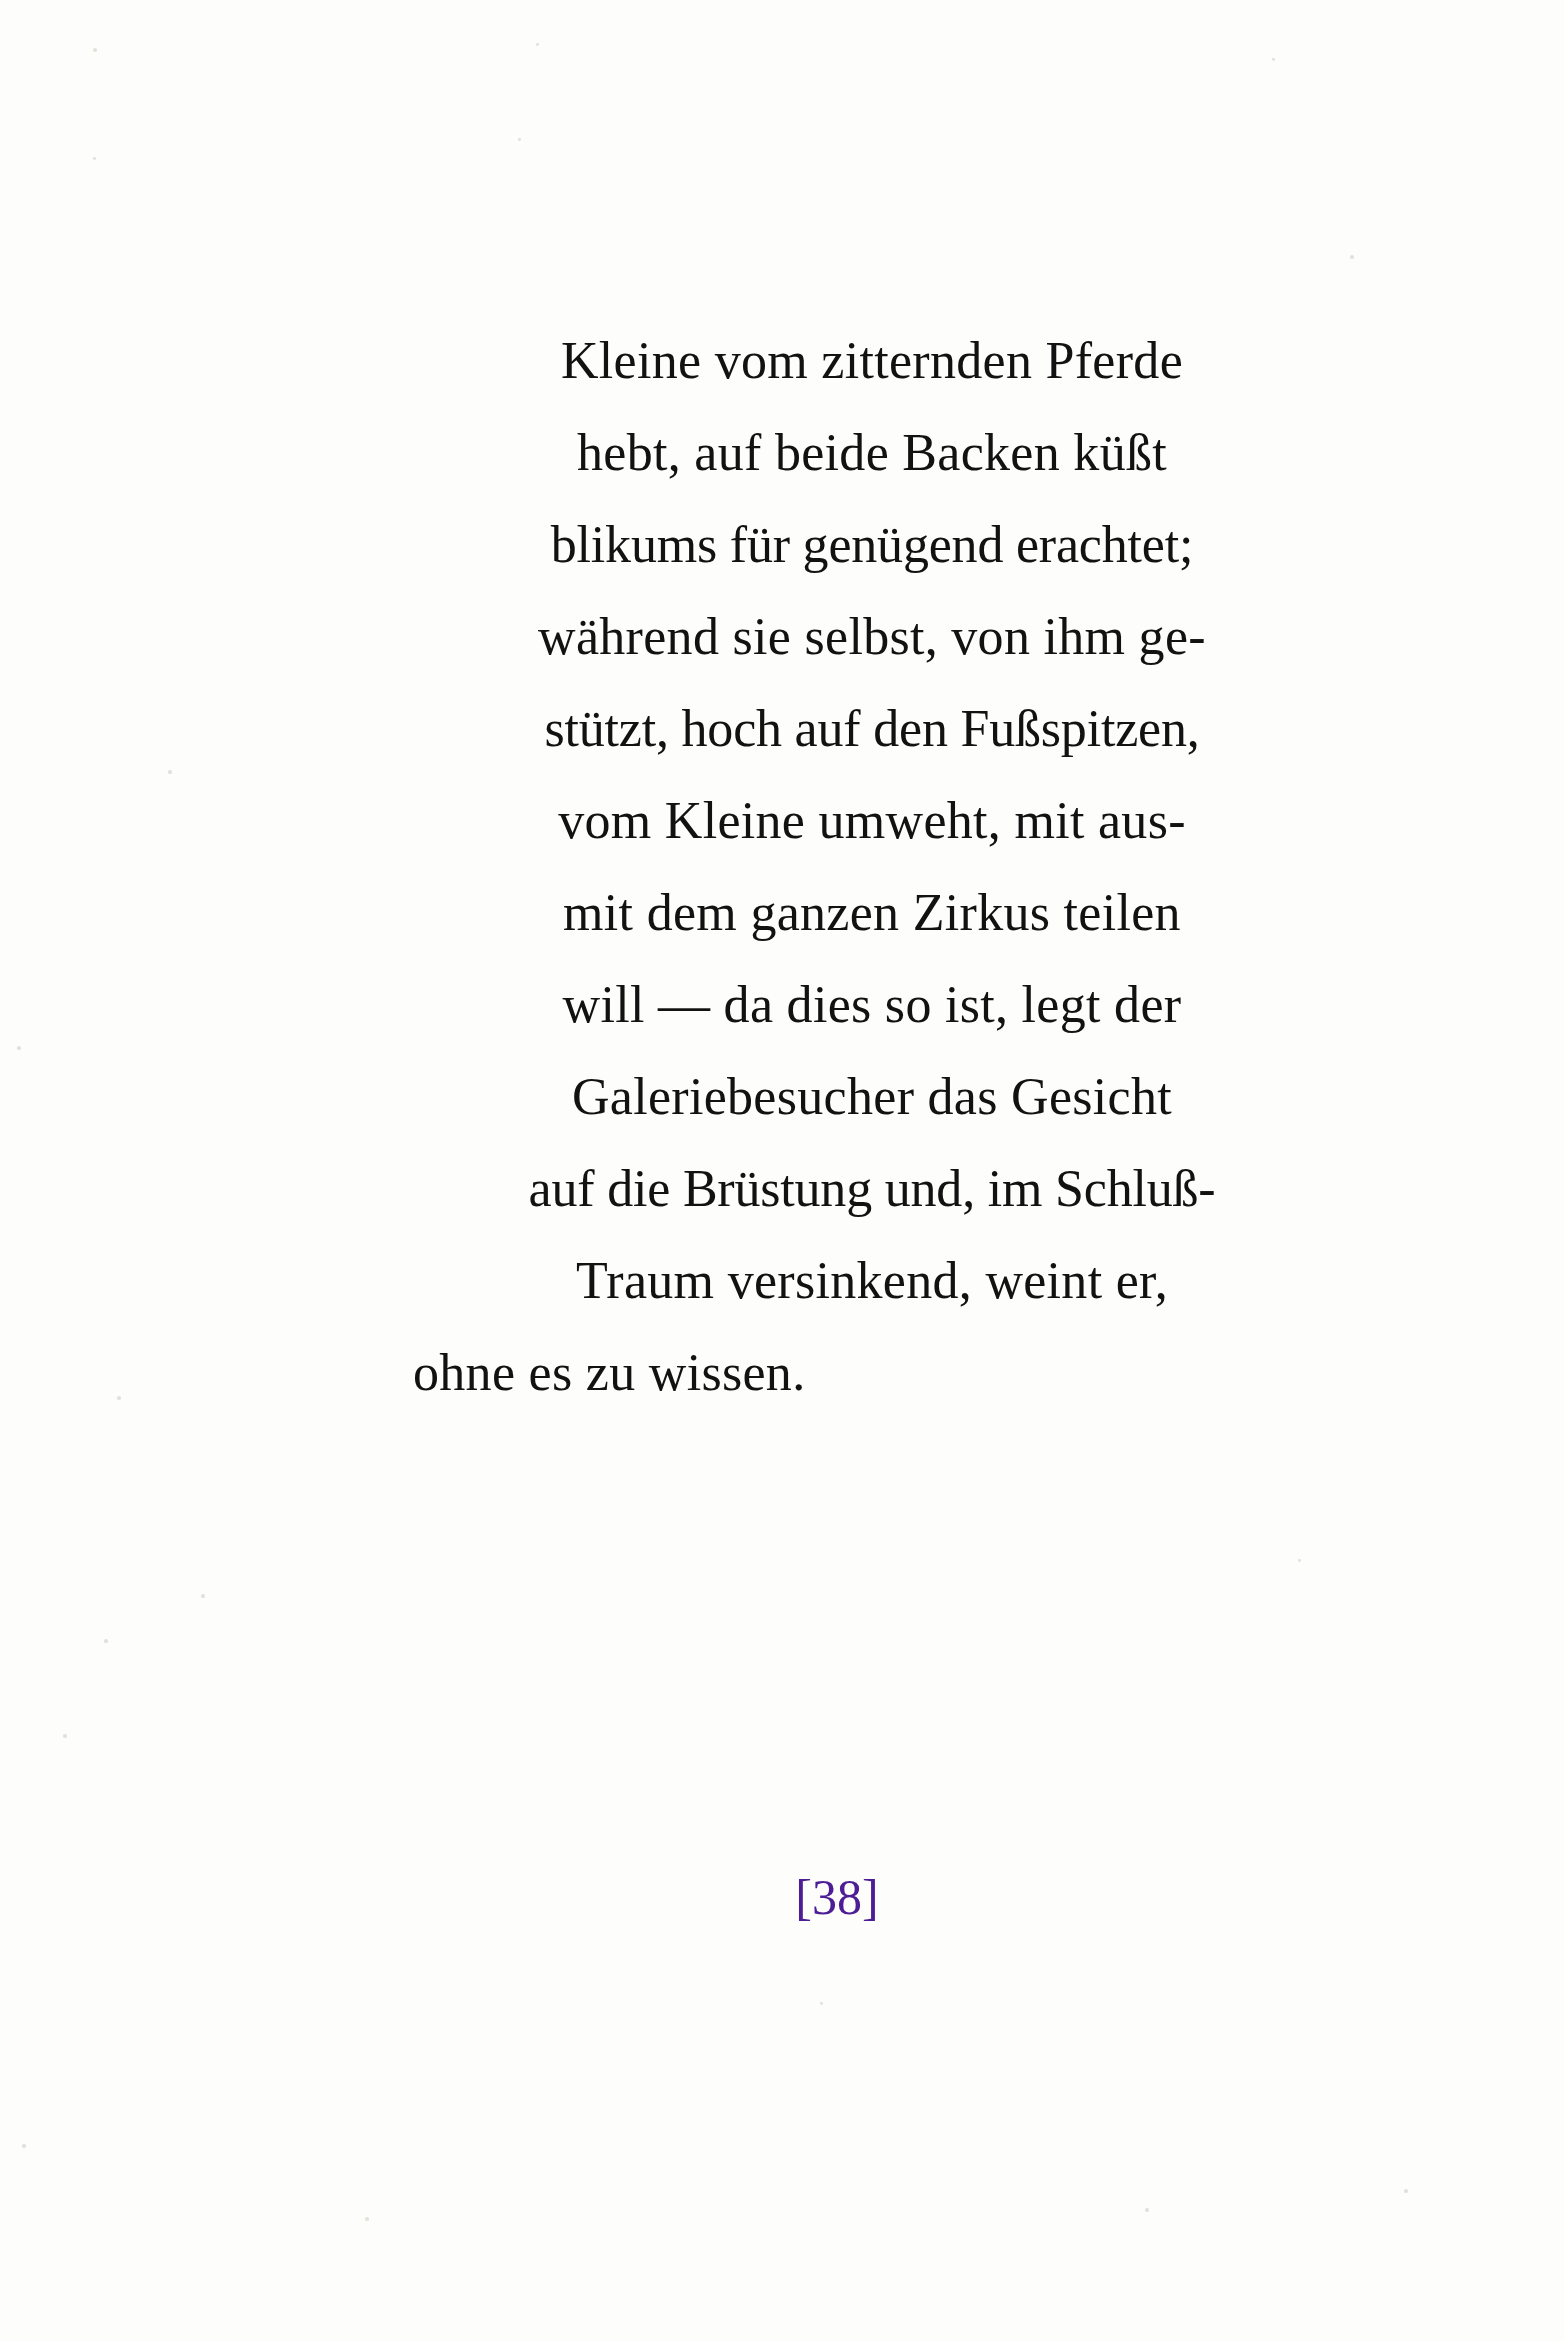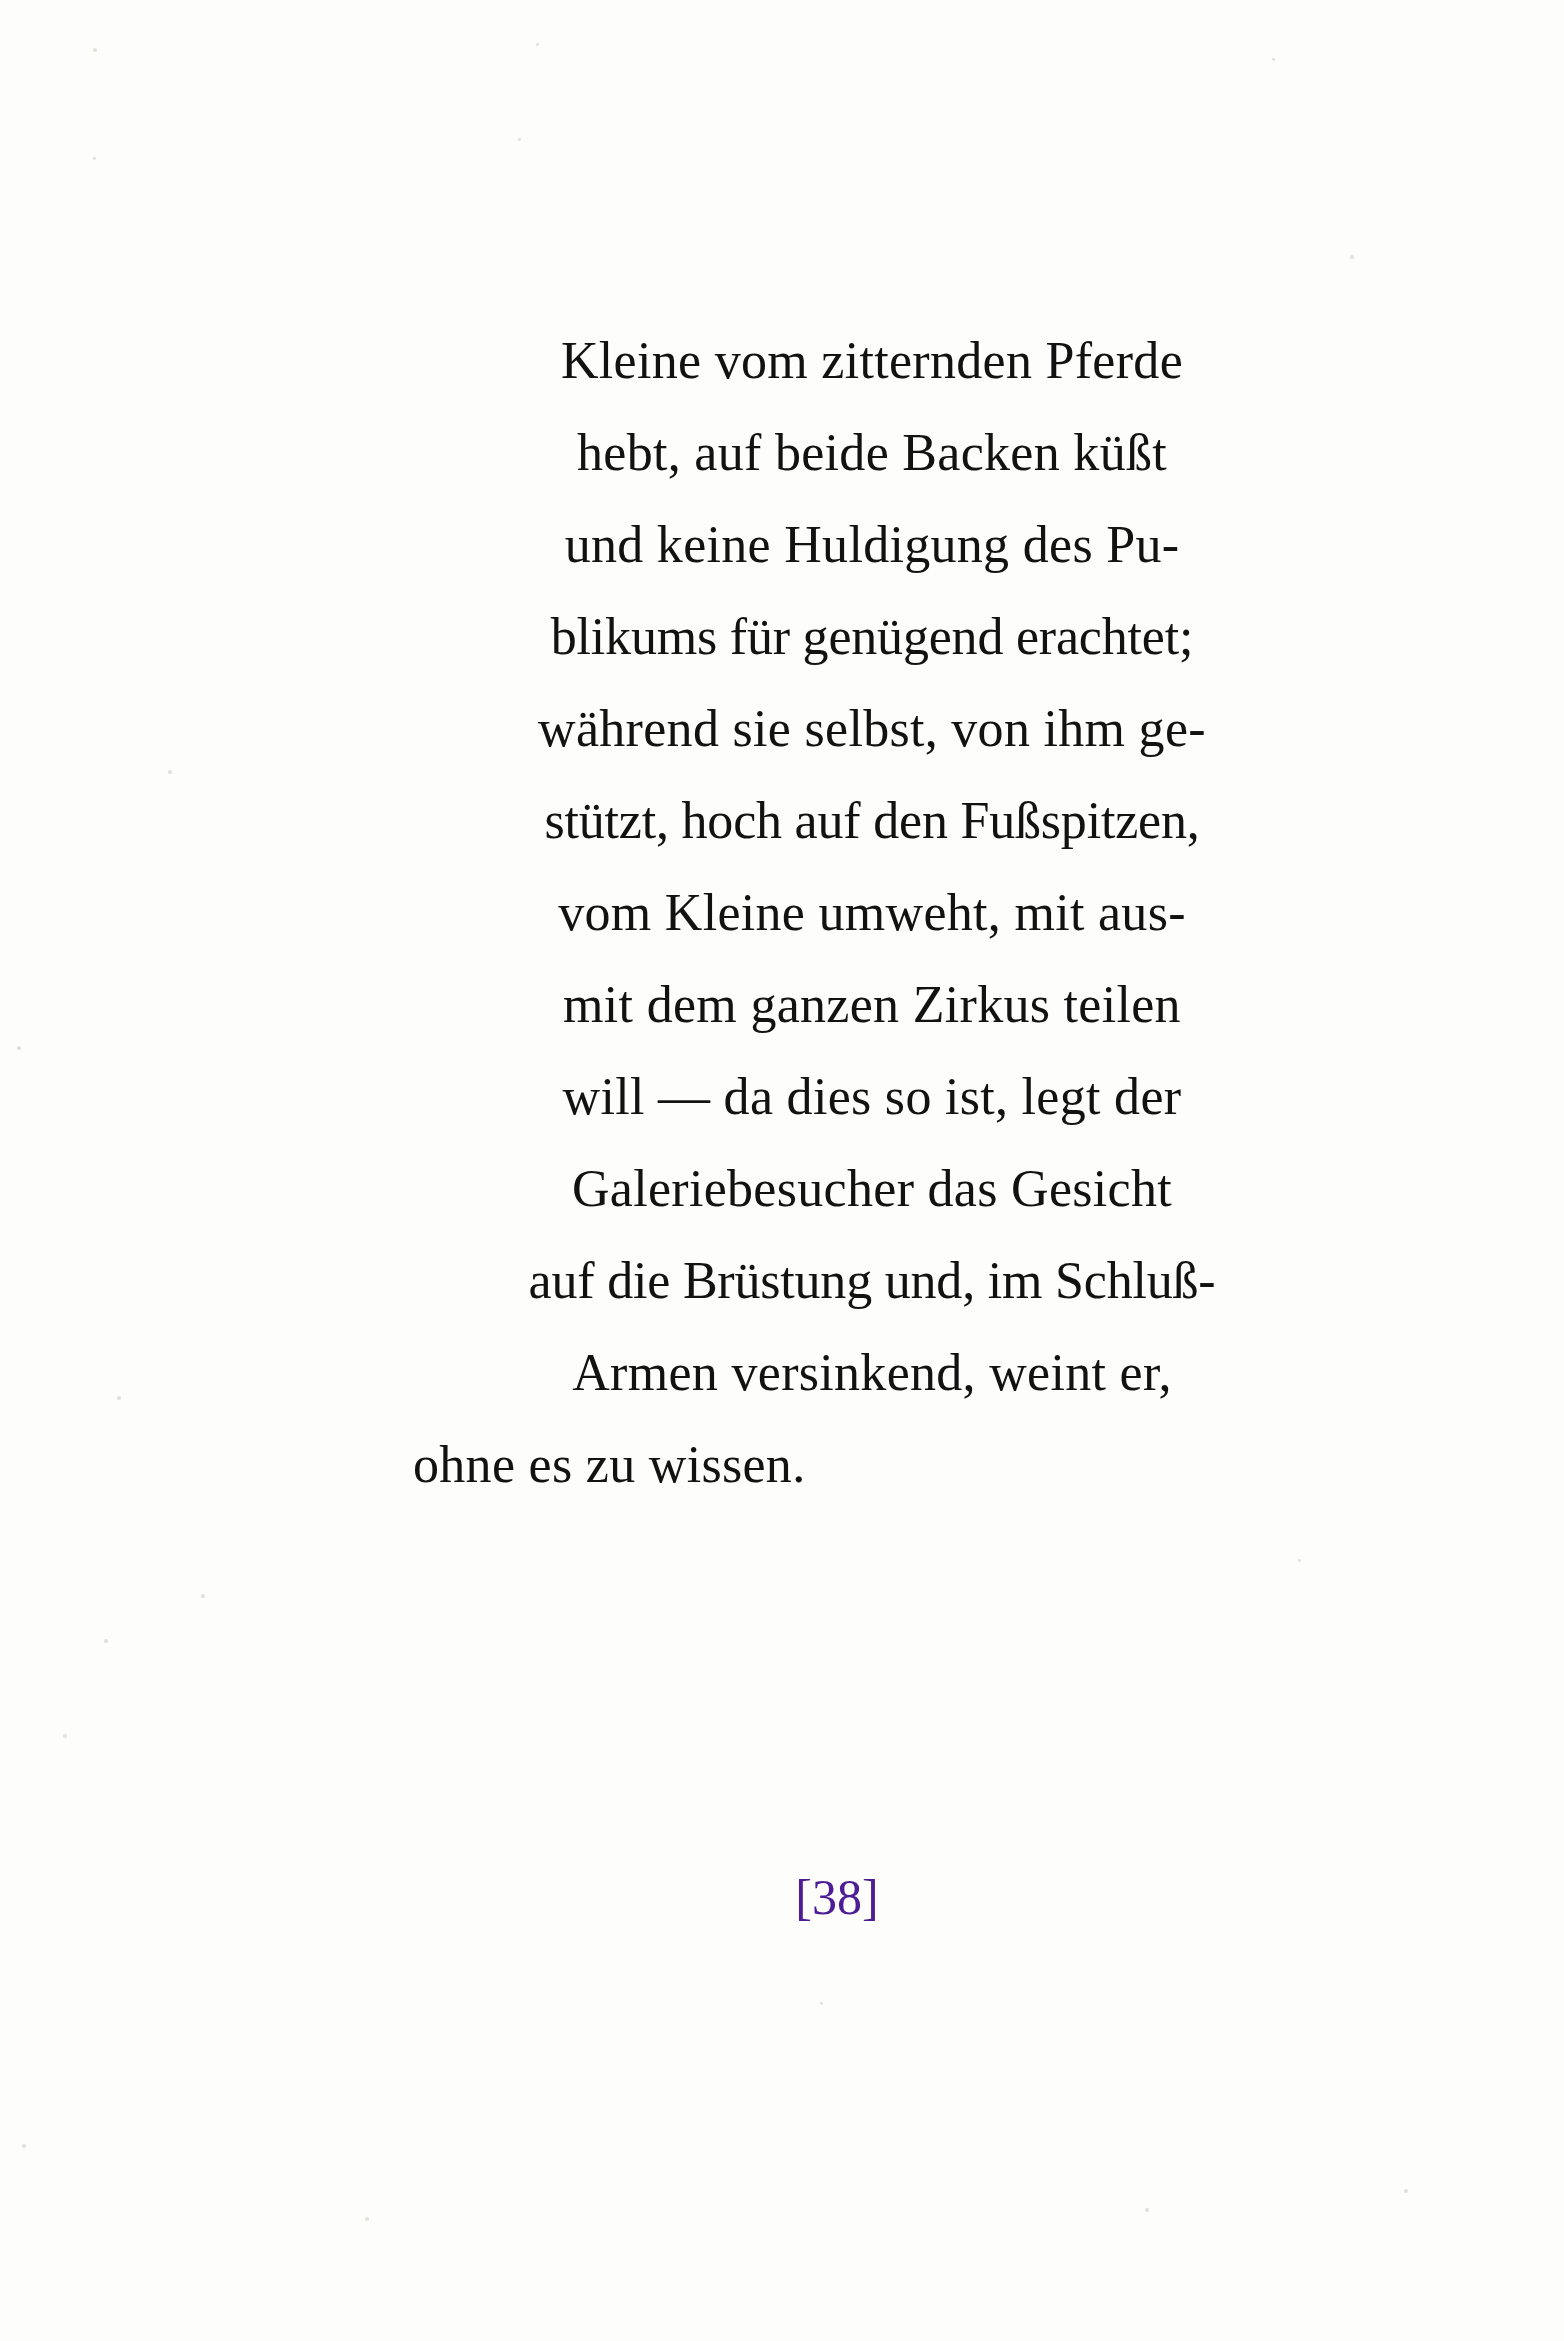--- a/index.html
+++ b/index.html
@@ -89,29 +89,28 @@
   <div class="speck" style="left:22.4px;top:2144px;width:3.7px;height:3.7px;"></div>
   <div class="speck" style="left:365px;top:2217px;width:3.7px;height:3.7px;"></div>
   <div class="speck" style="left:1145px;top:2208px;width:3.7px;height:3.7px;"></div>
   <div class="speck" style="left:1404px;top:2189px;width:3.7px;height:3.7px;"></div>
   <div class="speck" style="left:820px;top:2002px;width:2.8px;height:2.8px;"></div>
   <div class="speck" style="left:1298px;top:1559px;width:2.8px;height:2.8px;"></div>
 
   <div class="text-block">
     <span class="line center">Kleine vom zitternden Pferde</span>
     <span class="line center">hebt, auf beide Backen küßt</span>
-    <span class="line center">und keine Huldigung des Pu-</span>
     <span class="line center tight">blikums für genügend erachtet;</span>
     <span class="line center">während sie selbst, von ihm ge-</span>
     <span class="line center tight">stützt, hoch auf den Fußspitzen,</span>
     <span class="line center">vom Kleine umweht, mit aus-</span>
     <span class="line center">mit dem ganzen Zirkus teilen</span>
     <span class="line center">will — da dies so ist, legt der</span>
     <span class="line center">Galeriebesucher das Gesicht</span>
     <span class="line center tight">auf die Brüstung und, im Schluß-</span>
-    <span class="line center">Armen versinkend, weint er,</span>
+    <span class="line center">Traum versinkend, weint er,</span>
     <span class="line">ohne es zu wissen.</span>
   </div>
 
   <div class="page-number">[38]</div>
 
 </div>
 
 
 </body></html>

